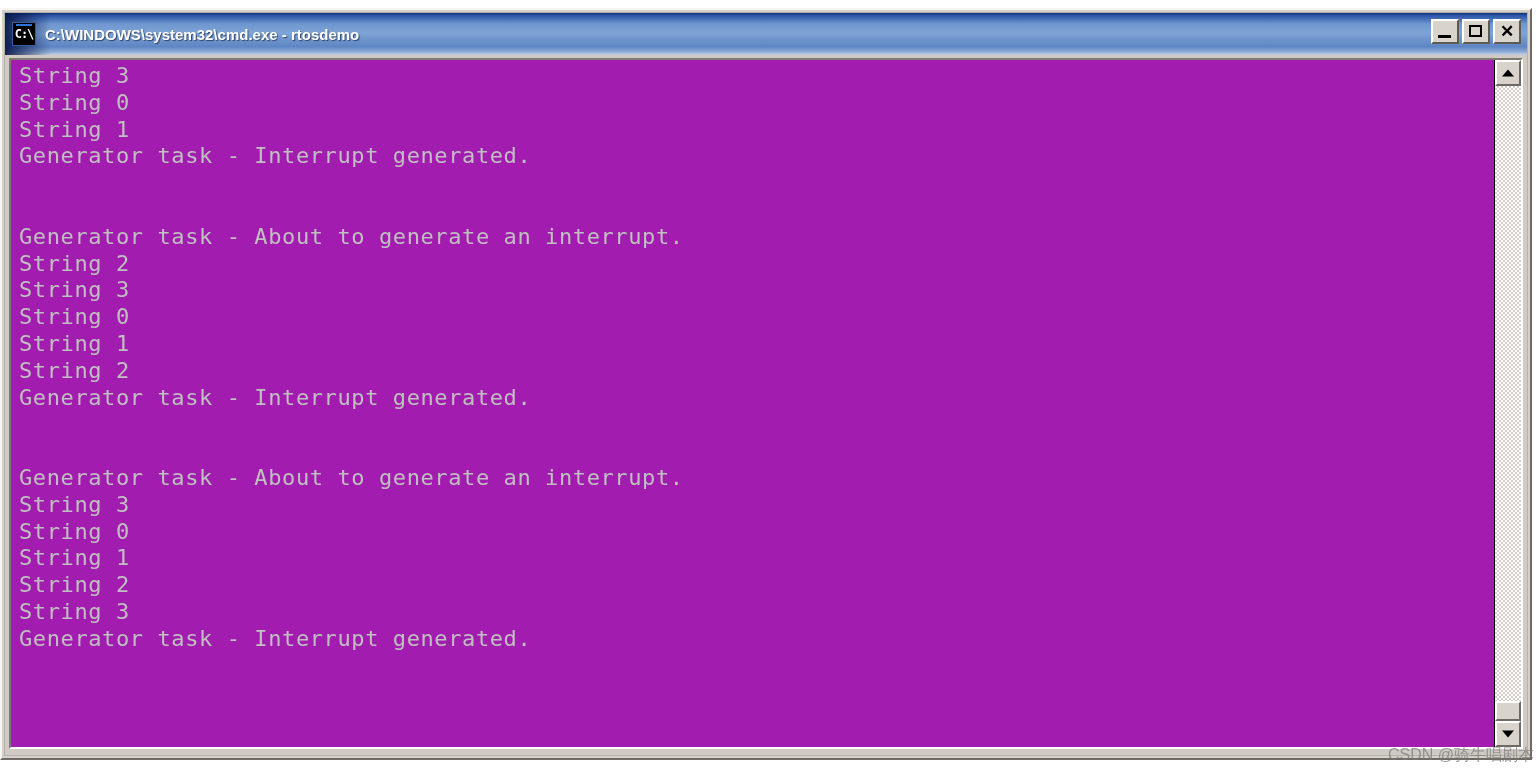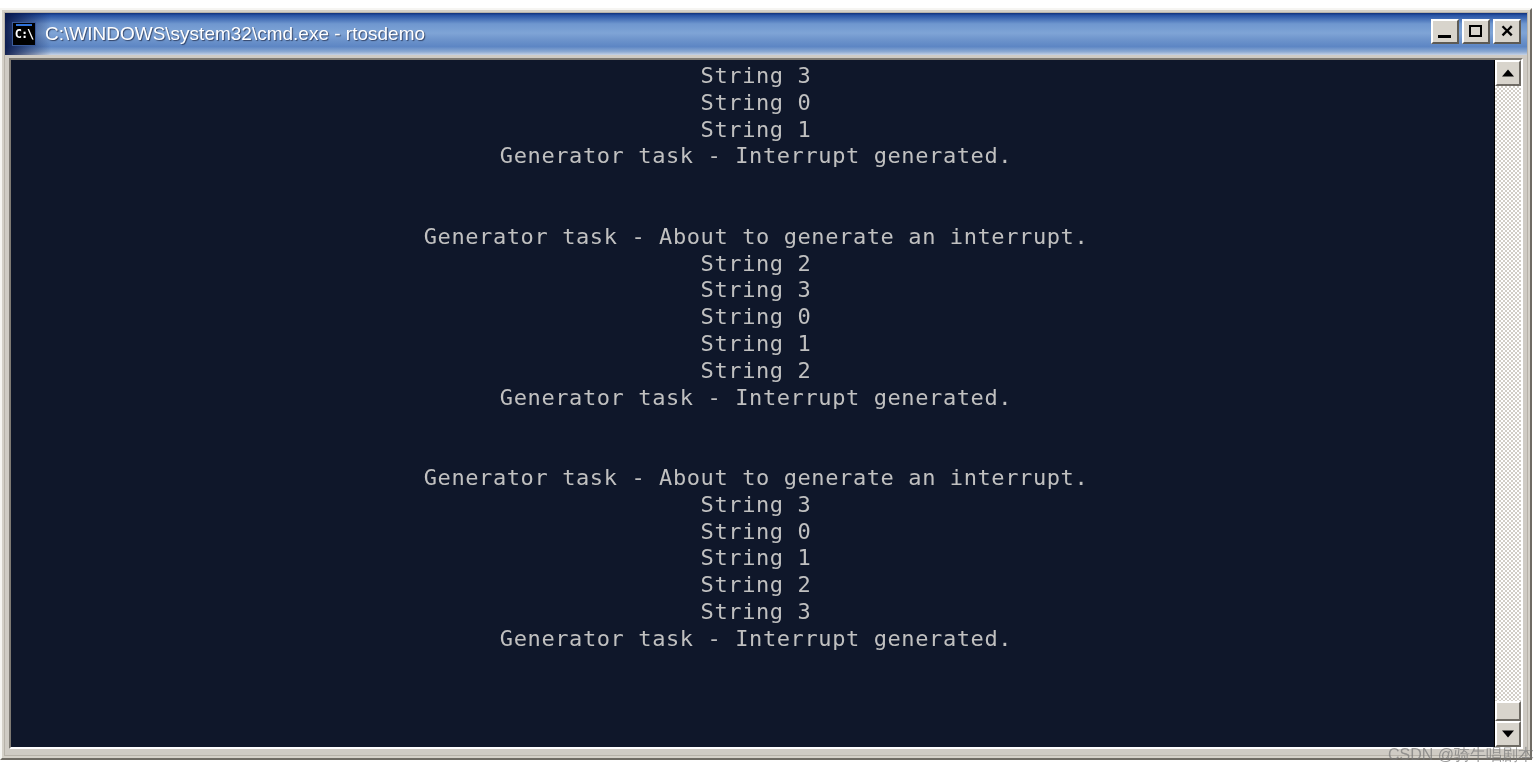--- a/index.html
+++ b/index.html
@@ -86,22 +86,22 @@
     position: absolute;
     left: 3px; top: 1px;
     width: 16px; height: 2px;
     background: #2f72d8;
   }
   #title-text {
     position: relative;
     z-index: 2;
     margin-left: 9px;
     color: #ffffff;
-    font-size: 19px;
-    font-weight: normal;
+    font-size: 15px;
+    font-weight: bold;
     font-family: "Liberation Sans", sans-serif;
     text-shadow: 1px 1px 1px rgba(0,0,20,0.55);
     white-space: nowrap;
   }
 
   
   #win-buttons {
     position: absolute;
     right: 6px;
     top: 6px;
@@ -157,25 +157,24 @@
     border-right: 2px solid #ffffff;
     border-bottom: 2px solid #ffffff;
     background: #000000;
     box-sizing: border-box;
     display: flex;
   }
 
   
   #console {
     flex: 1 1 auto;
-    background: #0f172a;
+    background: #a21caf;
     overflow: hidden;
     padding: 3px 1px 0 8px;
     box-sizing: border-box;
-    text-align: center;
   }
   .console-line {
     color: #c0c0c0;
     font-family: "DejaVu Sans Mono", "Liberation Mono", monospace;
     font-size: 22px;
     line-height: 26.8px;
     white-space: pre;
     letter-spacing: 0.6px;
     height: 26.8px;
   }

